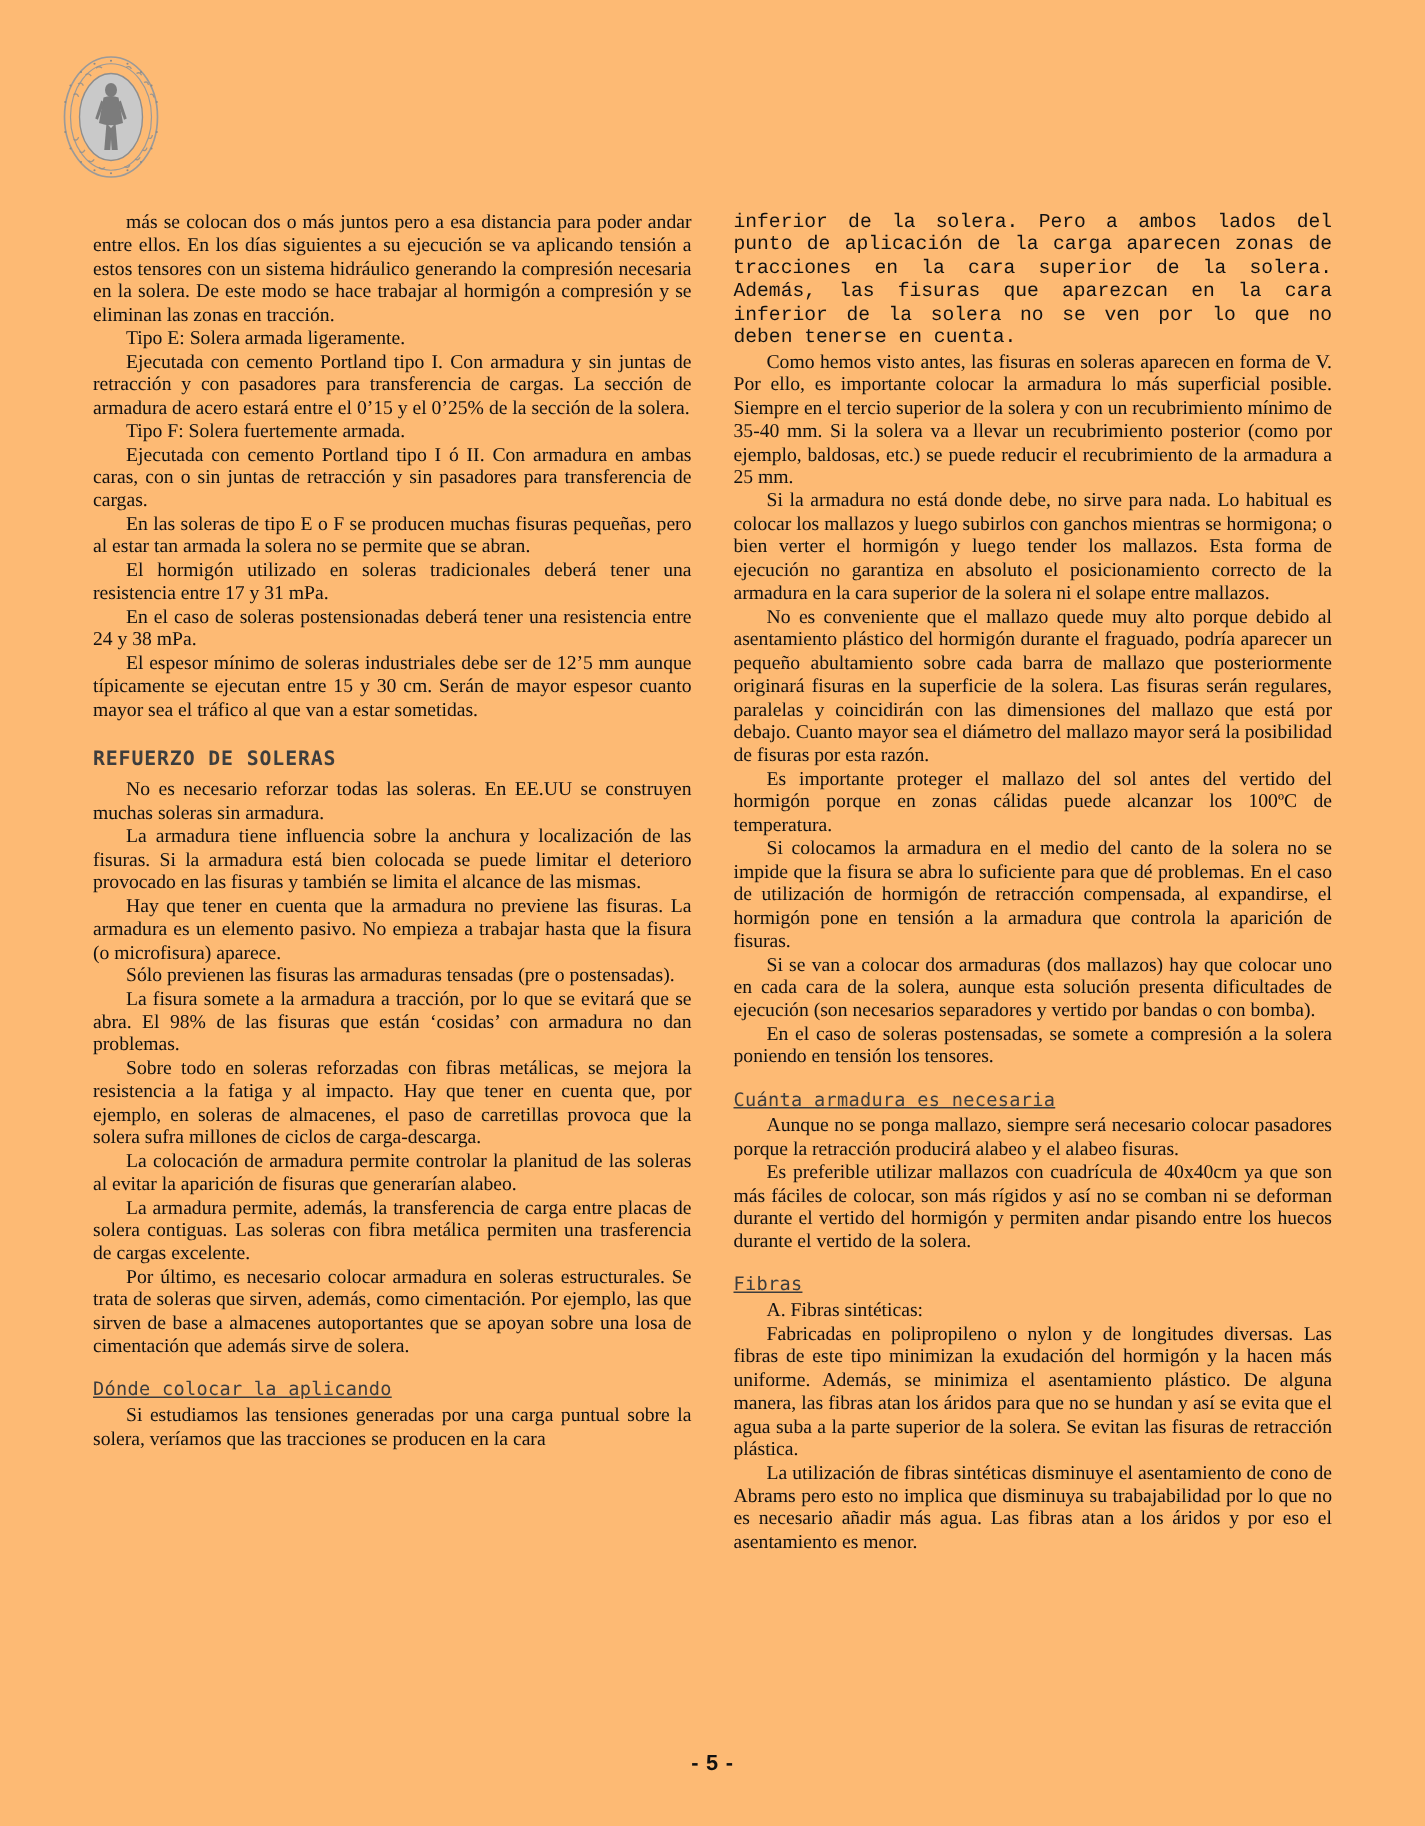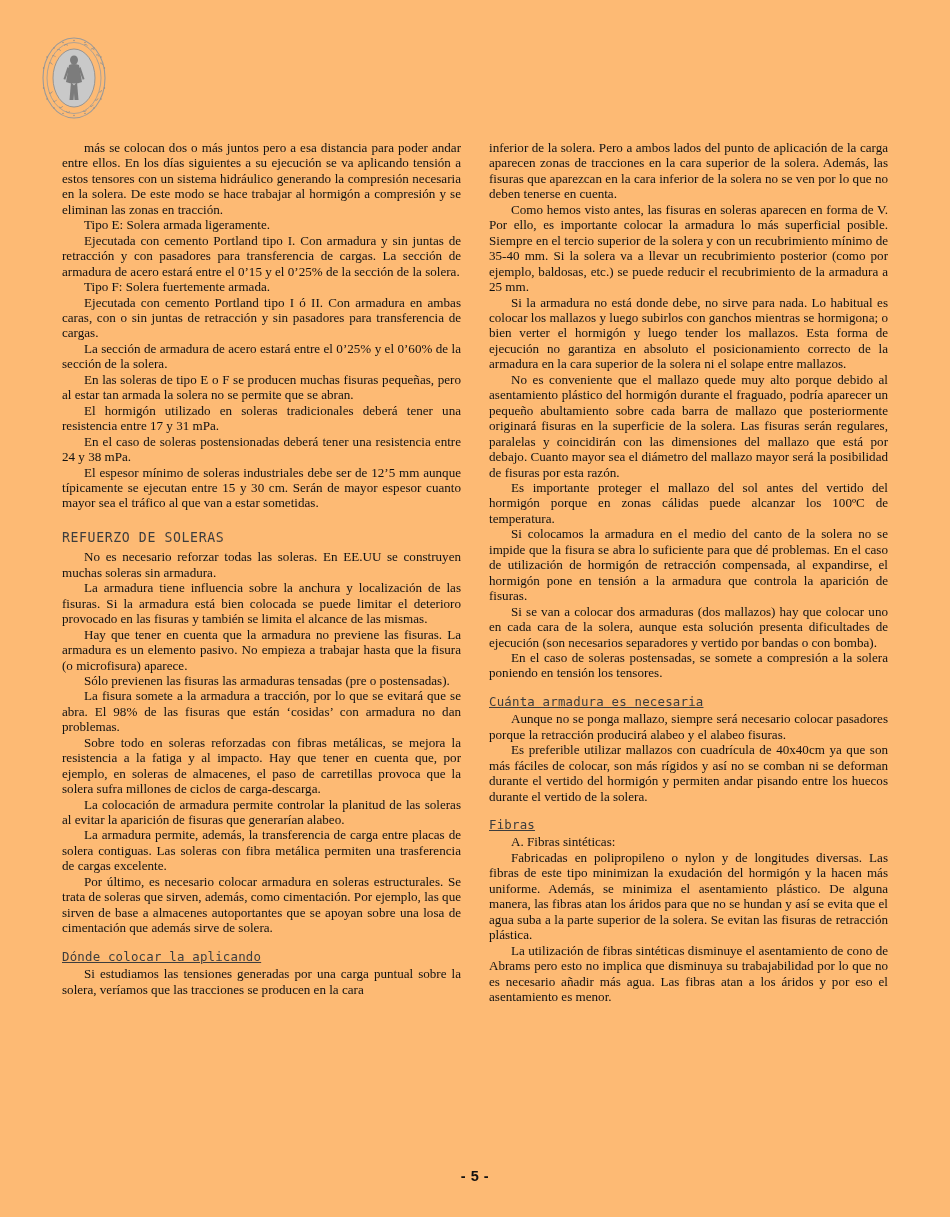--- a/index.html
+++ b/index.html
@@ -42,27 +42,27 @@
 
   p.body {
     margin: 0;
     text-align: justify;
     text-justify: inter-word;
     font-size: 13.1px;
     line-height: 15.45px;
     text-indent: 22px;
     hyphens: manual;
   }
-  p.body.noindent { text-indent: 0; }
+  p.body.noindent { text-indent: 0; font-family: Liberation Mono, monospace; }
 
   h2.section {
     margin: 0;
     font-family: "DejaVu Sans Mono", "Liberation Mono", monospace;
     font-size: 13.2px;
-    font-weight: normal;
+    font-weight: bold;
     letter-spacing: 0.6px;
     color: #3d3d3d;
     text-indent: 0;
     line-height: 15.45px;
   }
   h3.subsection {
     margin: 0;
     font-family: "DejaVu Sans Mono", "Liberation Mono", monospace;
     font-size: 12.4px;
     font-weight: normal;
@@ -156,21 +156,20 @@
 
   <div class="columns">
 
     <div class="col">
 
       <p class="body">más se colocan dos o más juntos pero a esa distancia para poder andar entre ellos. En los días siguientes a su ejecución se va aplicando tensión a estos tensores con un sistema hidráulico generando la compresión necesaria en la solera. De este modo se hace trabajar al hormigón a compresión y se eliminan las zonas en tracción.</p>
       <p class="body">Tipo E: Solera armada ligeramente.</p>
       <p class="body">Ejecutada con cemento Portland tipo I. Con armadura y sin juntas de retracción y con pasadores para transferencia de cargas. La sección de armadura de acero estará entre el 0’15 y el 0’25% de la sección de la solera.</p>
       <p class="body">Tipo F: Solera fuertemente armada.</p>
       <p class="body">Ejecutada con cemento Portland tipo I ó II. Con armadura en ambas caras, con o sin juntas de retracción y sin pasadores para transferencia de cargas.</p>
-      <p class="body">La sección de armadura de acero estará entre el 0’25% y el 0’60% de la sección de la solera.</p>
       <p class="body">En las soleras de tipo E o F se producen muchas fisuras pequeñas, pero al estar tan armada la solera no se permite que se abran.</p>
       <p class="body">El hormigón utilizado en soleras tradicionales deberá tener una resistencia entre 17 y 31 mPa.</p>
       <p class="body">En el caso de soleras postensionadas deberá tener una resistencia entre 24 y 38 mPa.</p>
       <p class="body">El espesor mínimo de soleras industriales debe ser de 12’5 mm aunque típicamente se ejecutan entre 15 y 30 cm. Serán de mayor espesor cuanto mayor sea el tráfico al que van a estar sometidas.</p>
 
       <div class="sp-before-section"></div>
       <h2 class="section">REFUERZO DE SOLERAS</h2>
       <div class="sp-after-section"></div>
 
       <p class="body">No es necesario reforzar todas las soleras. En EE.UU se construyen muchas soleras sin armadura.</p>

